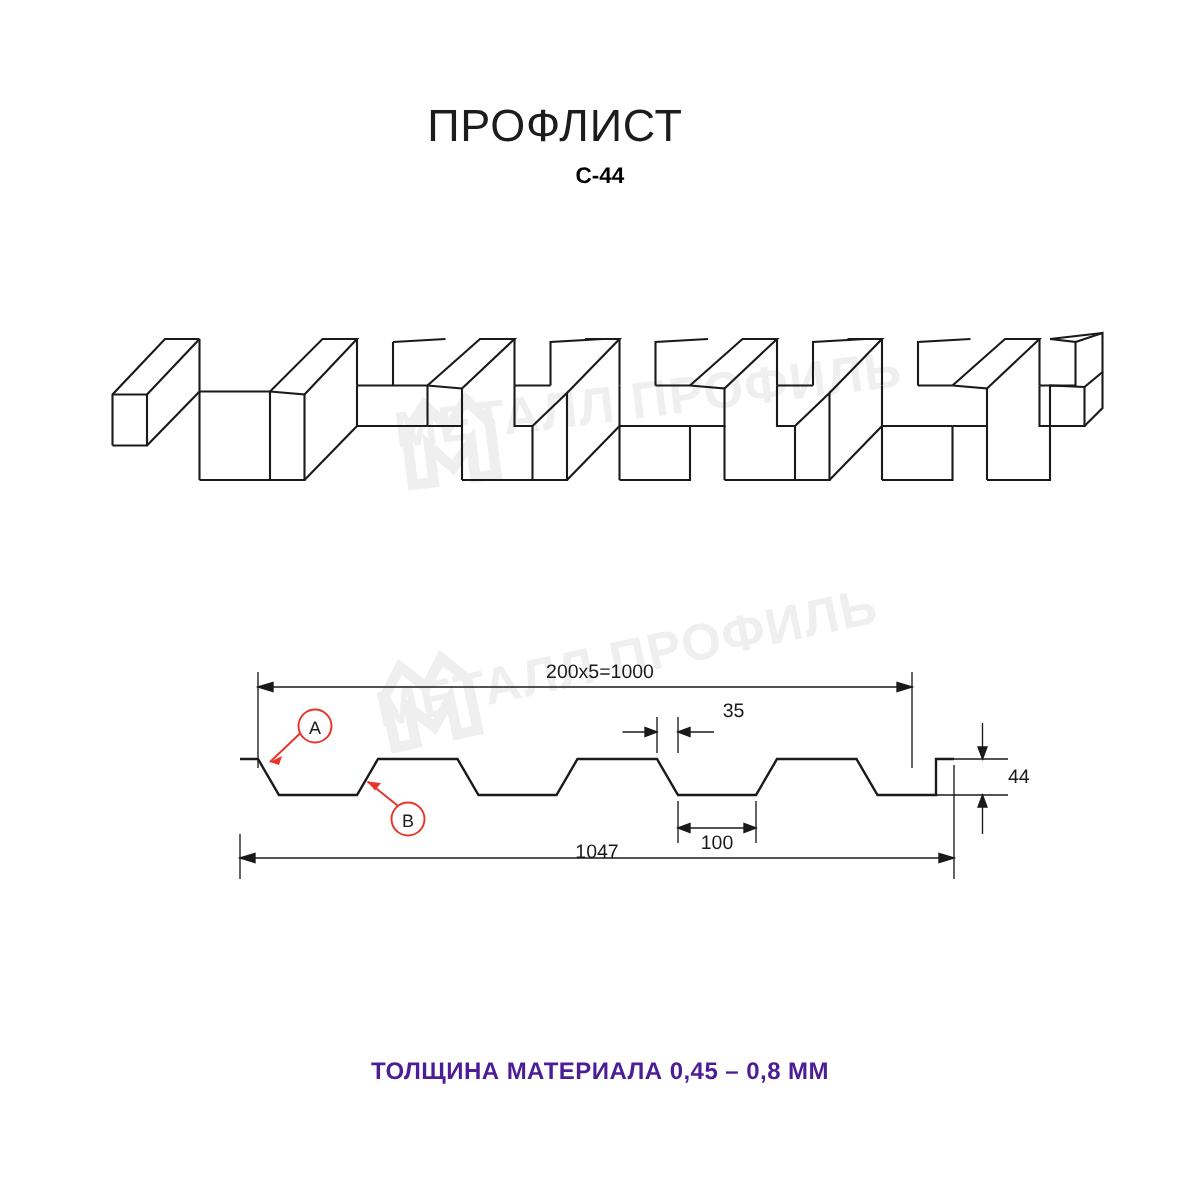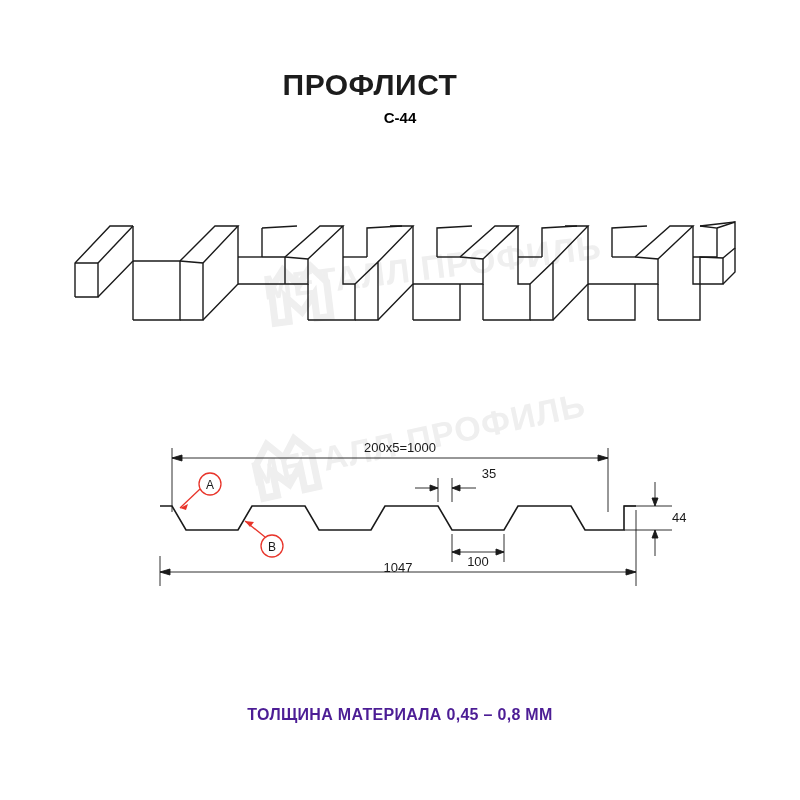--- a/index.html
+++ b/index.html
@@ -20,21 +20,21 @@
     width: 800px;
     height: 800px;
   }
   .title {
     position: absolute;
     top: 68px;
     left: 0;
     width: 740px;
     text-align: center;
     font-size: 30px;
-    font-weight: bold;
+    font-weight: normal;
     letter-spacing: 0.5px;
     color: #1c1c1c;
   }
   .subtitle {
     position: absolute;
     top: 109px;
     left: 0;
     width: 800px;
     text-align: center;
     font-size: 15px;

